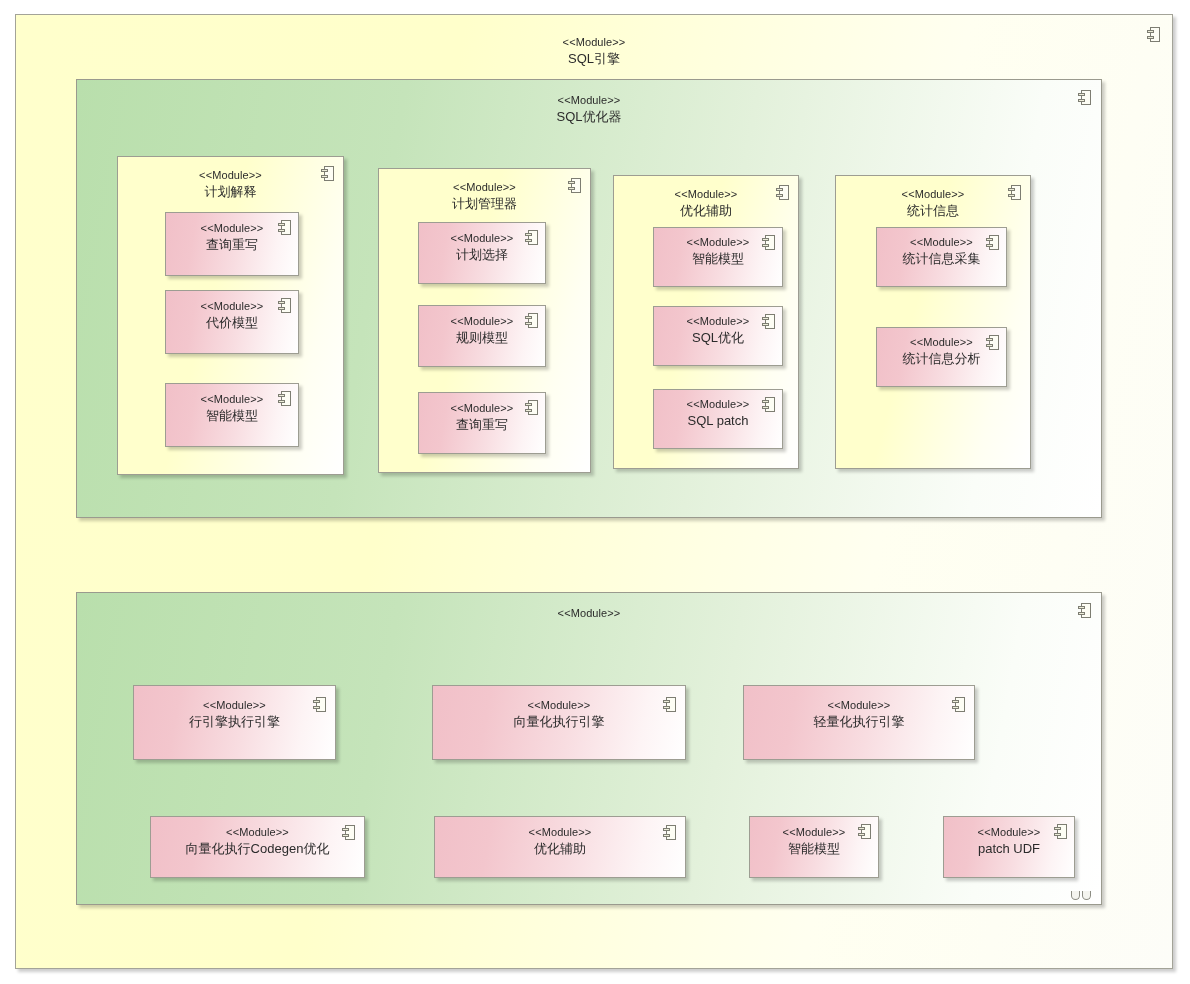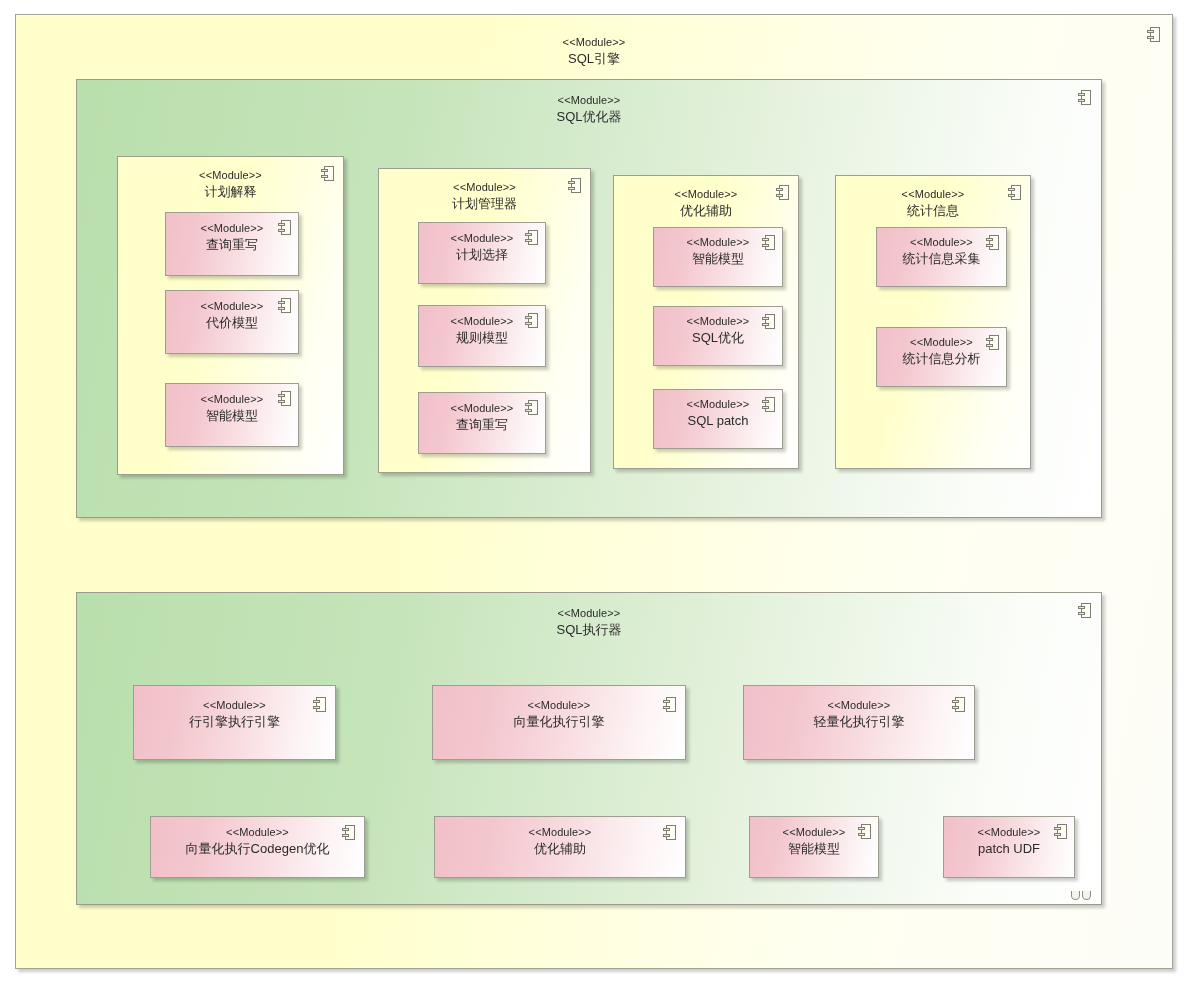--- a/index.html
+++ b/index.html
@@ -302,21 +302,20 @@
     <div class="cicon" style="right:7px; top:7px;">
       <div class="body"></div>
         <div class="tab t1"></div>
         <div class="tab t2"></div>
     </div>
   </div>
 
   <div class="comp fill-green" style="left:76px; top:592px; width:1026px; height:313px;">
     <div class="comp-label" style="top:13px;">
       <span class="stereo">&lt;&lt;Module&gt;&gt;</span>
-      <span class="cname">SQL执行器</span>
     </div>
     <div class="cicon" style="right:10px; top:10px;">
       <div class="body"></div>
         <div class="tab t1"></div>
         <div class="tab t2"></div>
     </div>
     <div class="overflow-mark" style="right:8px; bottom:4px;">
       <i class="a"></i>
         <i class="b"></i>
     </div>

